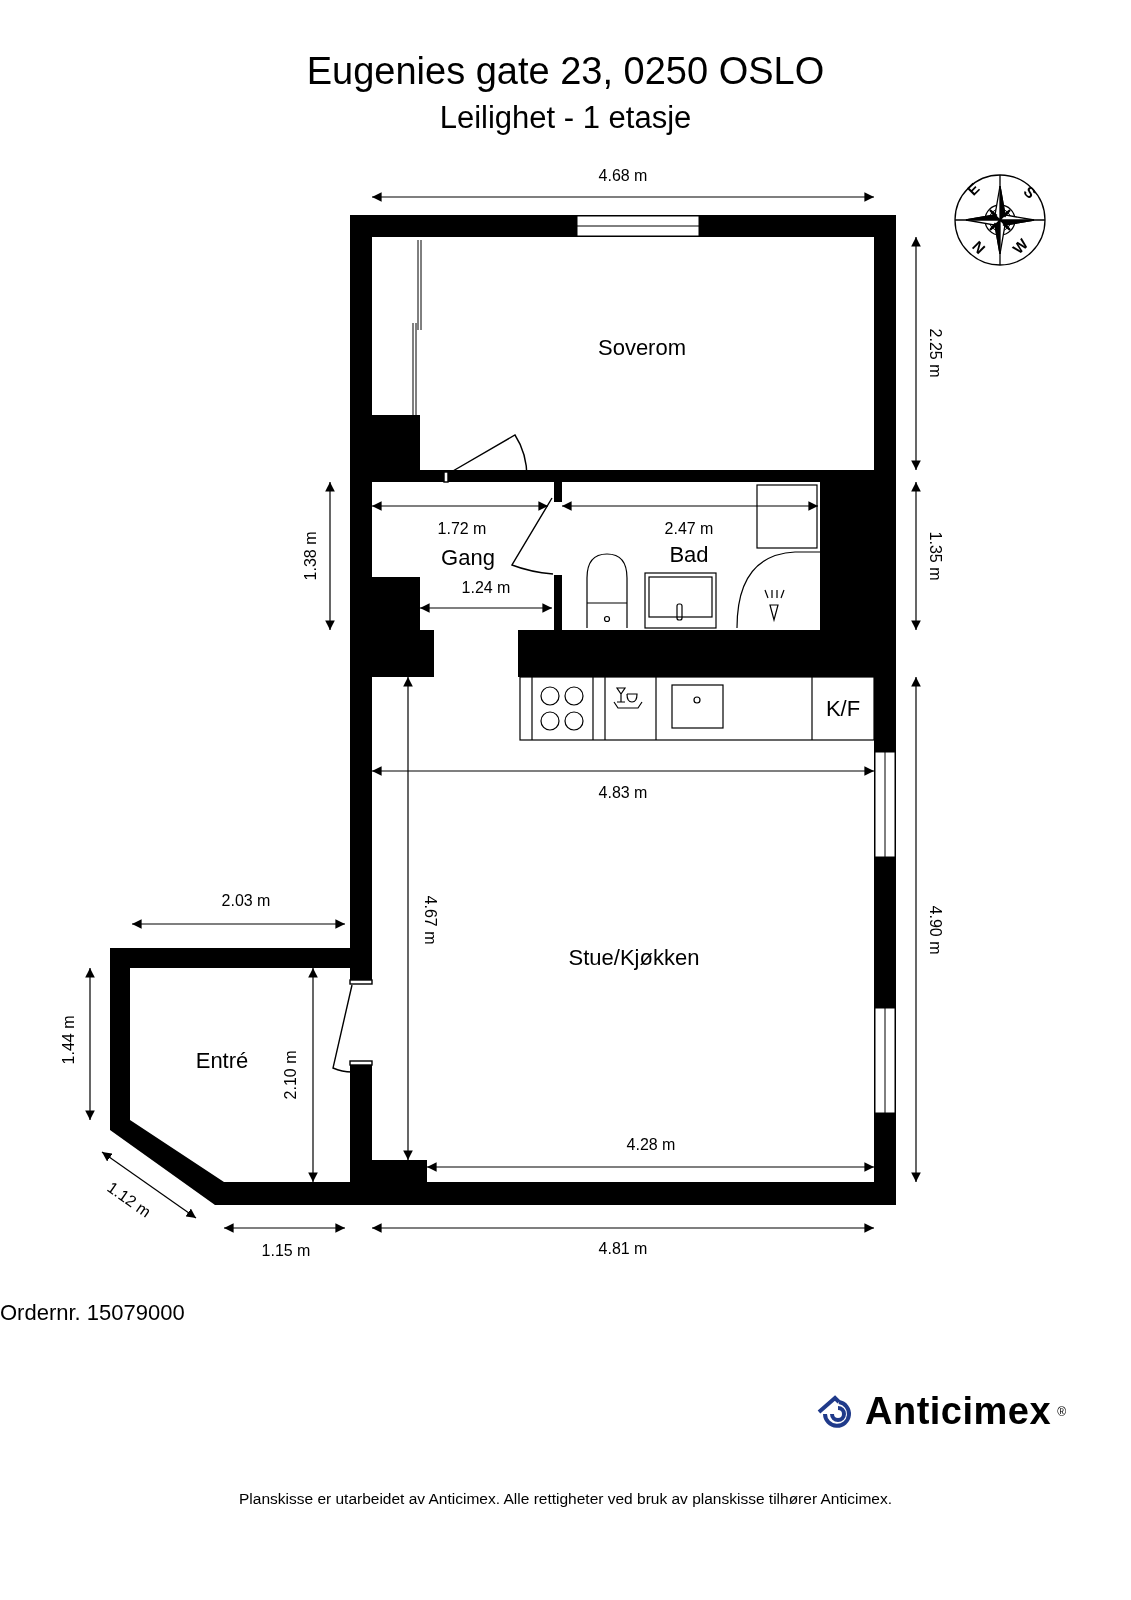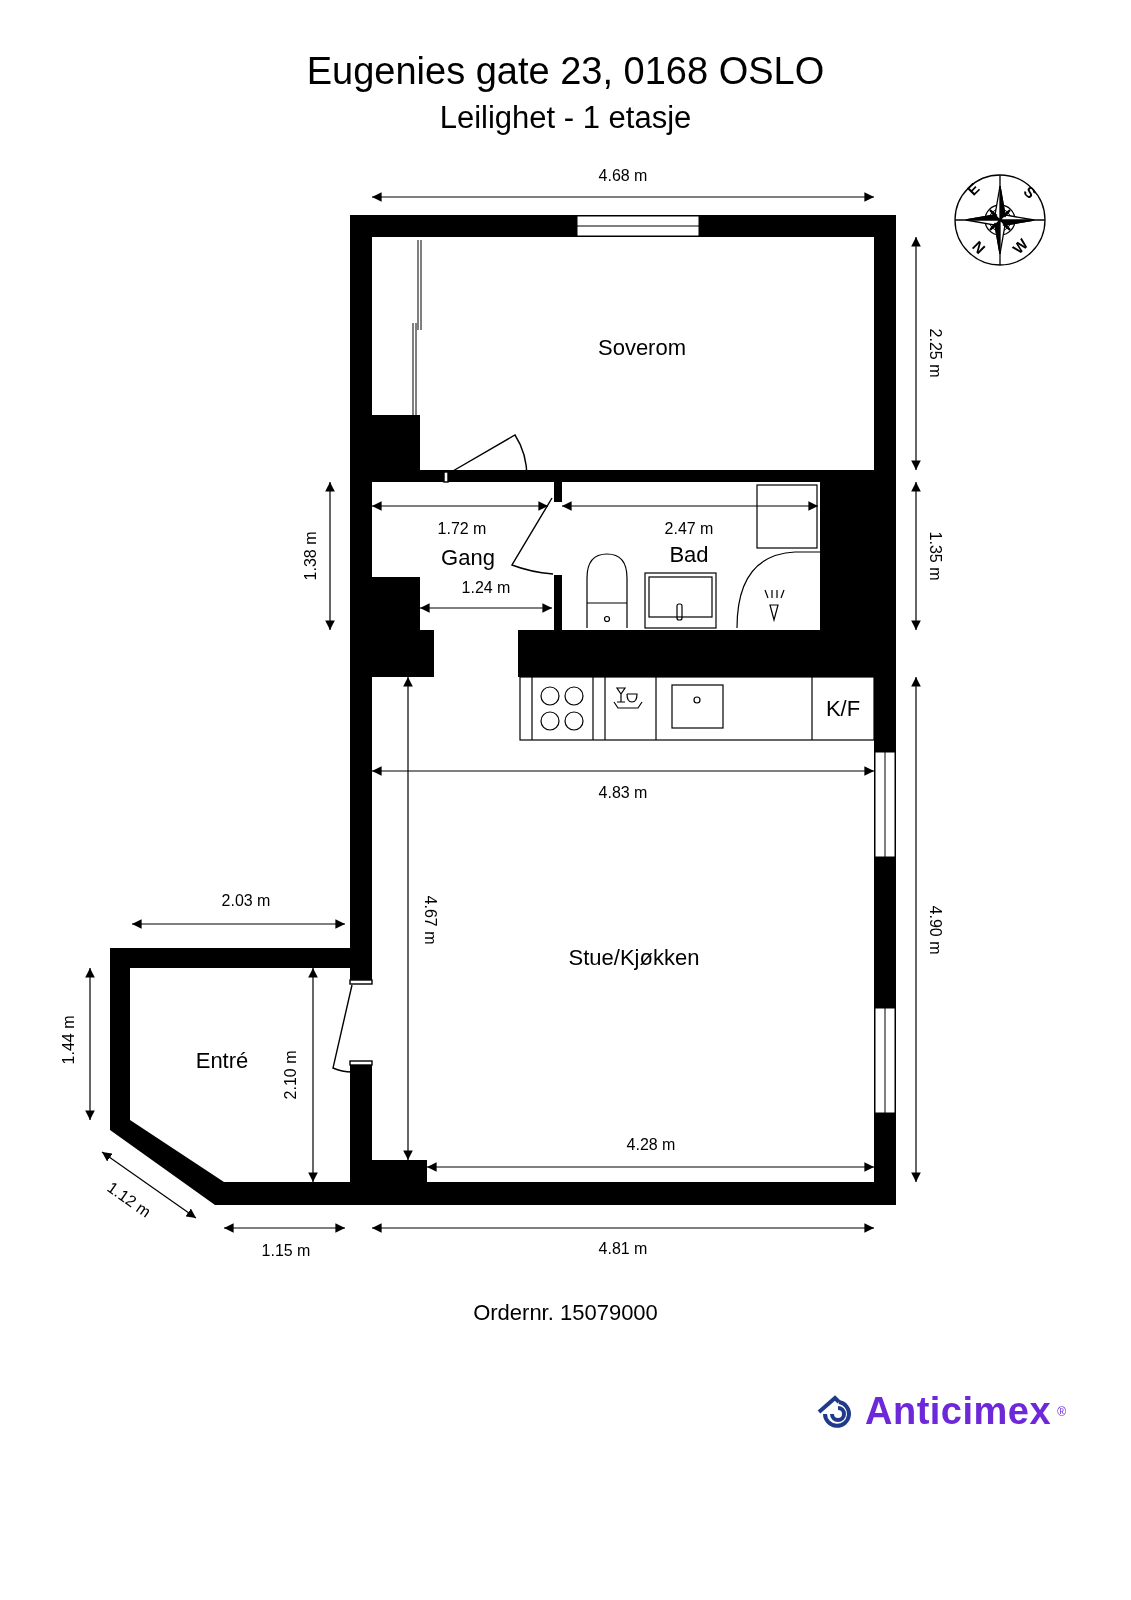--- a/index.html
+++ b/index.html
@@ -3,30 +3,30 @@
 <meta charset="utf-8">
 <style>
   html,body{margin:0;padding:0;background:#fff;}
   body{width:1131px;height:1600px;position:relative;overflow:hidden;font-family:"Liberation Sans",sans-serif;color:#000;}
   .title{position:absolute;left:0;width:1131px;text-align:center;}
   #t1{top:50px;font-size:38px;}
   #t2{top:100px;font-size:31px;}
   svg{position:absolute;left:0;top:0;}
   .lbl{font-family:"Liberation Sans",sans-serif;font-size:16px;fill:#000;}
   .room{font-family:"Liberation Sans",sans-serif;font-size:22px;fill:#000;}
-  #order{position:absolute;top:1300px;left:0;width:1131px;text-align:center;font-size:22px;}
-  #logo{position:absolute;left:815px;top:1390px;display:flex;align-items:center;gap:6px;color:#6d28d9;}
+  #order{position:absolute;top:1300px;left:0;width:1131px;font-size:22px;}
+  #logo{position:absolute;left:815px;top:1390px;display:flex;align-items:center;gap:6px;color:#000000;}
   #logo .name{font-size:38px;font-weight:bold;letter-spacing:0.5px;}
   #logo .reg{font-size:12px;vertical-align:top;}
   #footer{position:absolute;top:1490px;left:0;width:1131px;text-align:center;font-size:15.5px;line-height:17px;}
 </style>
 </head>
 <body>
 
-<div id="t1" class="title">Eugenies gate 23, 0168 OSLO</div>
+<div id="t1" class="title">Eugenies gate 23, 0250 OSLO</div>
 <div id="t2" class="title">Leilighet - 1 etasje</div>
 
 <svg width="1131" height="1600" viewBox="0 0 1131 1600">
   <defs>
     <marker id="ah" viewBox="0 0 10 10" refX="10" refY="5" markerWidth="8" markerHeight="8" orient="auto-start-reverse">
       <path d="M0,0 L10,5 L0,10 z" fill="#000"></path>
     </marker>
   </defs>
 
   <g fill="#000">
@@ -184,13 +184,14 @@
       <path d="M4,20 L20,6 L24,10"></path>
       <path d="M10,22 A12,12 0 1 0 24,10"></path>
       <path d="M17,22 A6,6 0 1 0 23,16"></path>
     </g>
   </svg>
   <span class="name">Anticimex</span>
     <span class="reg">®</span>
 </div>
 
 <div id="footer">
+  <div>Planskisse er utarbeidet av Anticimex. Alle rettigheter ved bruk av planskisse tilhører Anticimex.</div>
 </div>
 
 </body></html>

